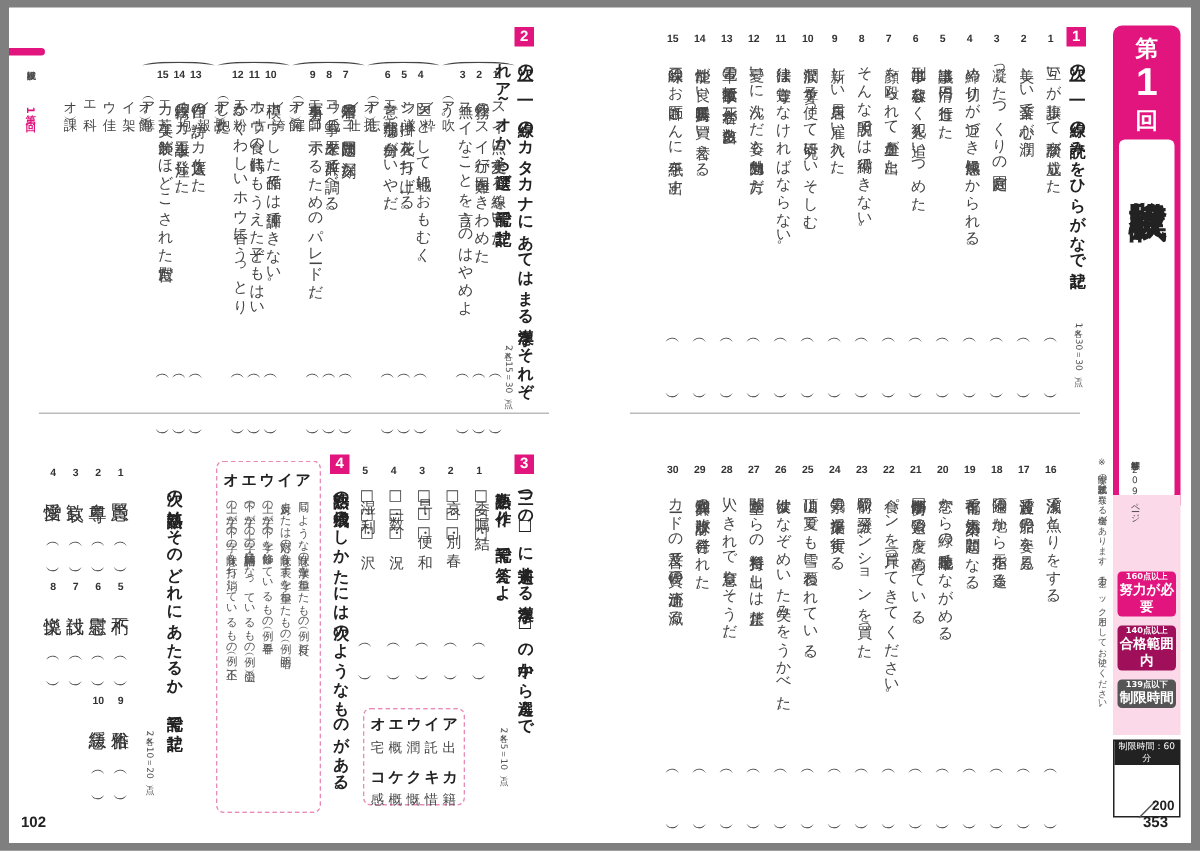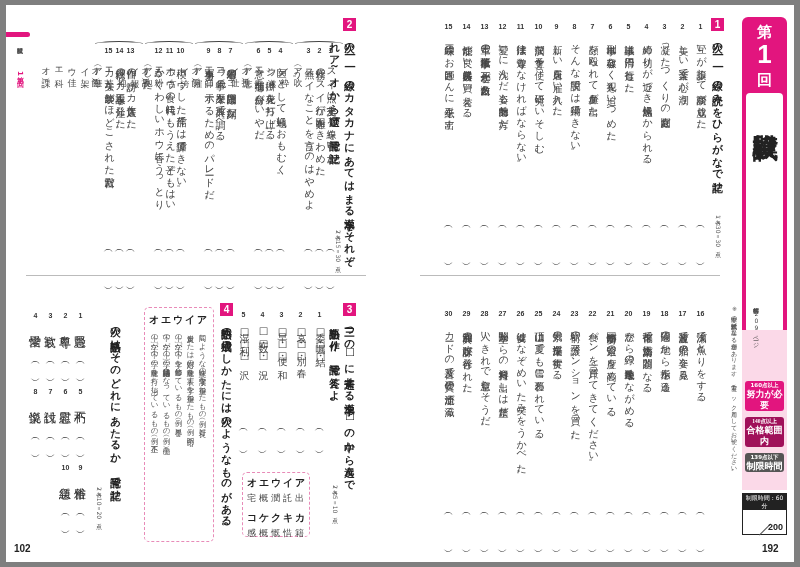--- a/index.html
+++ b/index.html
@@ -45,21 +45,21 @@
   .side-tab .dai { position: absolute; top: 6px; left: 0; width: 45px; text-align: center; color: #fff; font: bold 15px "DejaVu Sans", sans-serif; }
   .side-tab .one { position: absolute; top: 22px; left: 0; width: 45px; text-align: center; color: #fff; font: bold 26px "Liberation Sans", sans-serif; }
   .side-tab .kai { position: absolute; top: 54px; left: 0; width: 45px; text-align: center; color: #fff; font: bold 15px "DejaVu Sans", sans-serif; }
   .side-inner { position: absolute; left: 346px; top: 88px; width: 37px; height: 240px; background: #fff; border-radius: 4px; }
   .side-title { position: absolute; left: 350px; top: 110px; width: 30px; font: bold 25px "DejaVu Sans", sans-serif; color: #222; line-height: 30px; }
   .side-lower { position: absolute; left: 342px; top: 325px; width: 45px; height: 160px; background: #fbd9e8; }
   .side-note { position: absolute; left: 352px; top: 337px; font-size: 6px; color: #444; line-height: 8px; }
   .badge { position: absolute; left: 345px; width: 39px; border-radius: 3px; color: #fff; text-align: center; font-weight: bold; }
   .badge .b-top { display: block; font-size: 5.5px; line-height: 8px; }
   .badge .b-main { display: block; font-size: 9px; line-height: 11px; }
-  .limit-box { position: absolute; left: 342px; top: 488px; width: 45px; height: 42px; border: 1.5px solid #222; background: #fff; }
+  .limit-box { position: absolute; left: 342px; top: 488px; width: 45px; height: 52px; border: 1.5px solid #222; background: #fff; }
   .limit-box .lim-h { display: block; background: #222; color: #fff; font-size: 6px; text-align: center; line-height: 8px; }
   .limit-box .lim-score { position: absolute; right: 3px; bottom: 2px; font: bold 9px "Liberation Sans", sans-serif; }
   .limit-box .slash { position: absolute; left: 14px; bottom: 4px; width: 16px; height: 1px; background: #555; transform: rotate(-45deg); }
 
   .remark { position: absolute; font-size: 6px; color: #555; writing-mode: vertical-rl; line-height: 8px; }
 
   
   .idx-tab { position: absolute; left: 0; top: 27px; width: 24px; height: 5px; background: #e2157e; border-radius: 0 3px 3px 0; }
   .idx-text { position: absolute; left: 9px; top: 38px; font-size: 6px; color: #444; writing-mode: vertical-rl; }
   .idx-num { position: absolute; left: 9px; top: 66px; font-size: 7px; color: #e2157e; font-weight: bold; writing-mode: vertical-rl; }
@@ -577,30 +577,30 @@
     <div class="side-inner"></div>
     <div class="side-title vt">模擬試験</div>
     <div class="side-lower"></div>
     <div class="side-note vt" style="top:298px;">標準解答 209ページ</div>
     <div class="remark" style="left:330px; top:300px; height:220px;">※実際の試験形式と異なる場合があります。実力チェック用としてお使いください。</div>
 
     <div class="badge" style="top:376px; background:#e2157e;">
       <span class="b-top">160点以上</span>
       <span class="b-main">努力が必要</span>
     </div>
-    <div class="badge" style="top:412px; background:#a0105a;font-family:Liberation Serif, serif;">
+    <div class="badge" style="top:412px; background:#a0105a;">
       <span class="b-top">140点以上</span>
       <span class="b-main">合格範囲内</span>
     </div>
     <div class="badge" style="top:448px; background:#555;">
       <span class="b-top">139点以下</span>
       <span class="b-main">制限時間</span>
     </div>
 
     <div class="limit-box">
       <span class="lim-h">制限時間：60分</span>
       <span class="slash"></span>
       <span class="lim-score">200</span>
     </div>
 
-    <div class="pnum" style="left:362px;">192</div>
+    <div class="pnum" style="left:362px;">353</div>
   </div>
 </div>
 
 </body></html>

